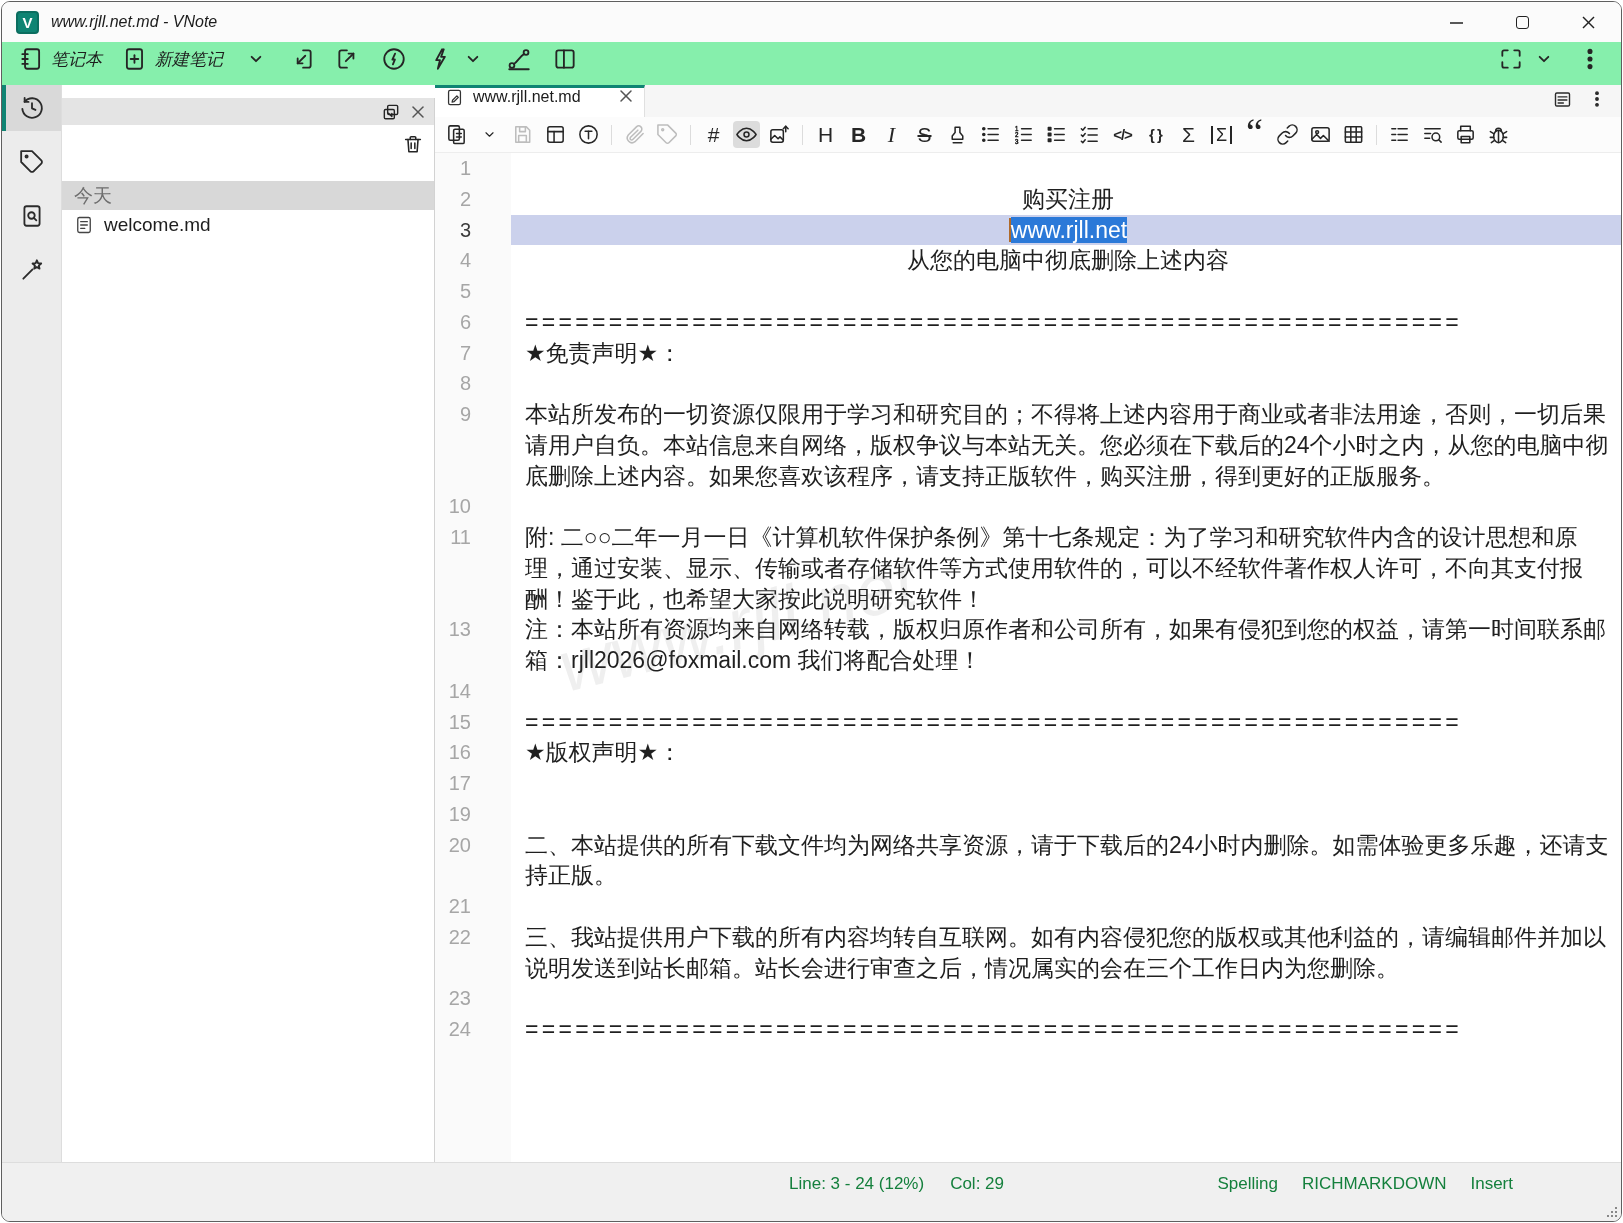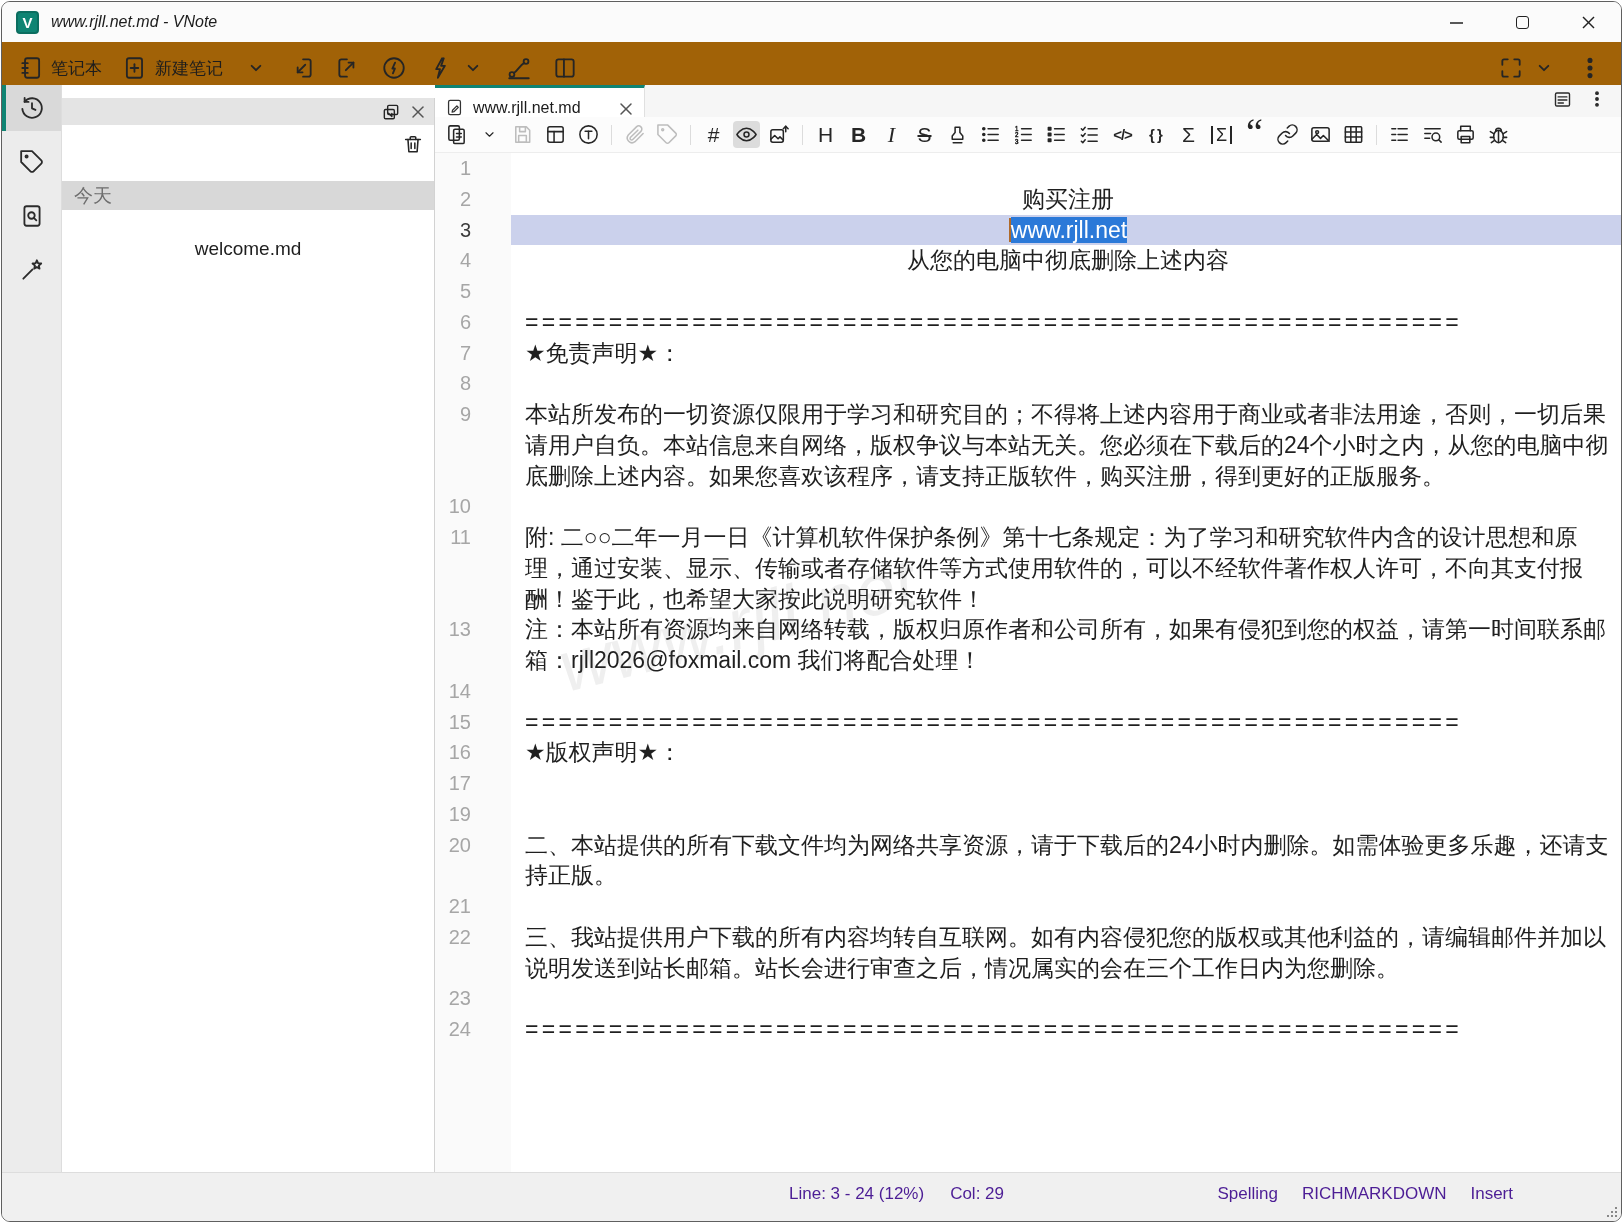--- a/index.html
+++ b/index.html
@@ -9,48 +9,48 @@
   
   .titlebar { height:40px; background:#fbfbfb; display:flex; align-items:center; flex:0 0 auto; }
   .app-logo { width:23px; height:23px; margin-left:14px; background:#0f8473; border-radius:4px; color:#fff; font-weight:bold; font-size:15px; display:flex; align-items:center; justify-content:center; border:2px solid #0c6e60; }
   .title-text { margin-left:12px; font-size:16px; color:#1c1c1c;font-style:italic; }
   .win-controls { margin-left:auto; display:flex; height:100%; }
   .win-btn { width:66px; height:100%; display:flex; align-items:center; justify-content:center; }
   .win-btn svg { stroke:#222; stroke-width:1.4; fill:none; }
   .maxbox { width:13px; height:13px; border:1.4px solid #222; border-radius:3px; }
 
   
-  .main-toolbar { height:43px; background:#a16207; display:flex; align-items:flex-end; padding:0 10px 0 8px; gap:4px; flex:0 0 auto; }
+  .main-toolbar { height:43px; background:#86efac; display:flex; align-items:flex-start; padding:0 10px 0 8px; gap:4px; flex:0 0 auto;font-style:italic; }
   .tb-btn { display:flex; align-items:center; gap:7px; padding:4px 8px; border-radius:5px; color:#1d1d1d; font-size:17px; }
   .tb-ic { width:26px; height:26px; display:flex; align-items:center; justify-content:center; }
   .tb-ic svg, .pi svg { stroke:#252525; stroke-width:1.7; fill:none; stroke-linecap:round; stroke-linejoin:round; }
   .spacer { flex:1; }
 
   
   .bodyrow { flex:1; display:flex; min-height:0; }
   .activity-bar { width:60px; background:#ececec; border-right:1px solid #ddd; display:flex; flex-direction:column; }
   .act-item { height:46px; display:flex; align-items:center; justify-content:center; position:relative; }
   .act-item svg { width:26px; height:26px; stroke:#2b2b2b; stroke-width:1.7; fill:none; stroke-linecap:round; stroke-linejoin:round; }
   .act-item.active { background:#d9d9d9; }
   .act-item.active::before { content:""; position:absolute; left:0; top:0; bottom:0; width:4px; background:#0f8473; }
   .act-item + .act-item { margin-top:8px; }
 
   
   .file-panel { width:373px; background:#fff; border-right:1px solid #d2d2d2; display:flex; flex-direction:column;margin-top:13px; }
   .panel-header { height:27px; background:#e4e4e4; display:flex; align-items:center; justify-content:flex-end; gap:8px; padding:0 8px; }
   .pi { width:22px; height:22px; display:flex; align-items:center; justify-content:center; }
   .panel-tools { height:38px; display:flex; align-items:center; justify-content:flex-end; padding:0 10px; }
   .group-header { height:29px; margin-top:18px; background:#d8d8d8; display:flex; align-items:center; padding:0 12px; font-size:19px; color:#6e6e6e; }
-  .file-item { height:30px; display:flex; align-items:center; gap:10px; padding:18px 12px; font-size:19px; color:#1e1e1e;flex-direction:column; }
+  .file-item { height:30px; display:flex; align-items:center; gap:10px; padding:8px 12px; font-size:19px; color:#1e1e1e; }
   .file-item svg { width:20px; height:20px; stroke:#444; stroke-width:1.6; fill:none; stroke-linecap:round; stroke-linejoin:round; }
 
   
   .editor-col { flex:1; display:flex; flex-direction:column; min-width:0; background:#f6f6f6; }
   .tab-bar { height:32px; display:flex; align-items:stretch; background:#f6f6f6; }
-  .tab { width:210px; background:#fff; border-top:3px solid #0f8473; border-right:1px solid #e0e0e0; display:flex; align-items:flex-end; gap:9px; padding:0 10px; font-size:16px; color:#1b1b1b; }
+  .tab { width:210px; background:#fff; border-top:3px solid #0f8473; border-right:1px solid #e0e0e0; display:flex; align-items:flex-start; gap:9px; padding:0 10px; font-size:16px; color:#1b1b1b; }
   .tab svg.doc { width:19px; height:19px; stroke:#333; stroke-width:1.6; fill:none; stroke-linecap:round; stroke-linejoin:round; }
   .xicon { width:16px; height:16px; display:inline-flex; }
   .xicon svg { width:100%; height:100%; stroke:#555; stroke-width:1.5; fill:none; stroke-linecap:round; }
   .tabbar-right { margin-left:auto; display:flex; align-items:center; gap:14px; padding-right:14px; }
   .tabbar-right svg { stroke:#2b2b2b; stroke-width:1.6; fill:none; stroke-linecap:round; stroke-linejoin:round; }
 
   
   .ed-toolbar { height:36px; background:#fcfcfc; border-bottom:1px solid #ededed; display:flex; align-items:center; padding:0 8px; gap:6px; }
   .ebtn { min-width:27px; height:27px; display:flex; align-items:center; justify-content:center; border-radius:4px; color:#262626; }
   .ebtn svg { width:23px; height:23px; stroke:#262626; stroke-width:1.6; fill:none; stroke-linecap:round; stroke-linejoin:round; }
@@ -74,21 +74,21 @@
   .gutter-fill .gutter-cell { flex:0 0 76px; height:100%; }
   .text-cell { flex:1; font-size:23px; color:#1f1f1f; line-height:30.75px; padding:0 10px 0 14px; white-space:pre-wrap; word-break:break-all; }
   .text-cell.center { text-align:center; }
   .text-cell.current-line { background:#cbd1ec; }
   .text-cell.equals { letter-spacing:3.3px; white-space:nowrap; overflow:hidden; }
   .sel { background:#2b79d8; color:#fff; }
   .cursor { display:inline-block; width:2px; height:24px; background:#b06a2a; vertical-align:-4px; }
   .watermark { position:absolute; left:120px; top:430px; font-size:72px; font-style:italic; color:rgba(100,100,100,0.10); transform:rotate(-14deg); pointer-events:none; }
 
   
-  .status-bar { height:49px; background:#f0f0f0; border-top:1px solid #ddd; position:relative; flex:0 0 auto; font-size:17px; color:#4c1d95;text-align:right; }
+  .status-bar { height:59px; background:#f0f0f0; border-top:1px solid #ddd; position:relative; flex:0 0 auto; font-size:17px; color:#15803d;text-align:right; }
   .sb-left { position:absolute; left:787px; top:11px; display:flex; gap:26px; }
   .sb-right { position:absolute; right:108px; top:11px; display:flex; gap:24px; }
   .grip { position:absolute; right:3px; bottom:3px; width:12px; height:12px;
           background:radial-gradient(circle 1.3px at 10px 2px,#888 1.2px,transparent 1.4px),
                      radial-gradient(circle 1.3px at 6px 6px,#888 1.2px,transparent 1.4px),
                      radial-gradient(circle 1.3px at 10px 6px,#888 1.2px,transparent 1.4px),
                      radial-gradient(circle 1.3px at 2px 10px,#888 1.2px,transparent 1.4px),
                      radial-gradient(circle 1.3px at 6px 10px,#888 1.2px,transparent 1.4px),
                      radial-gradient(circle 1.3px at 10px 10px,#888 1.2px,transparent 1.4px); }
 </style>

